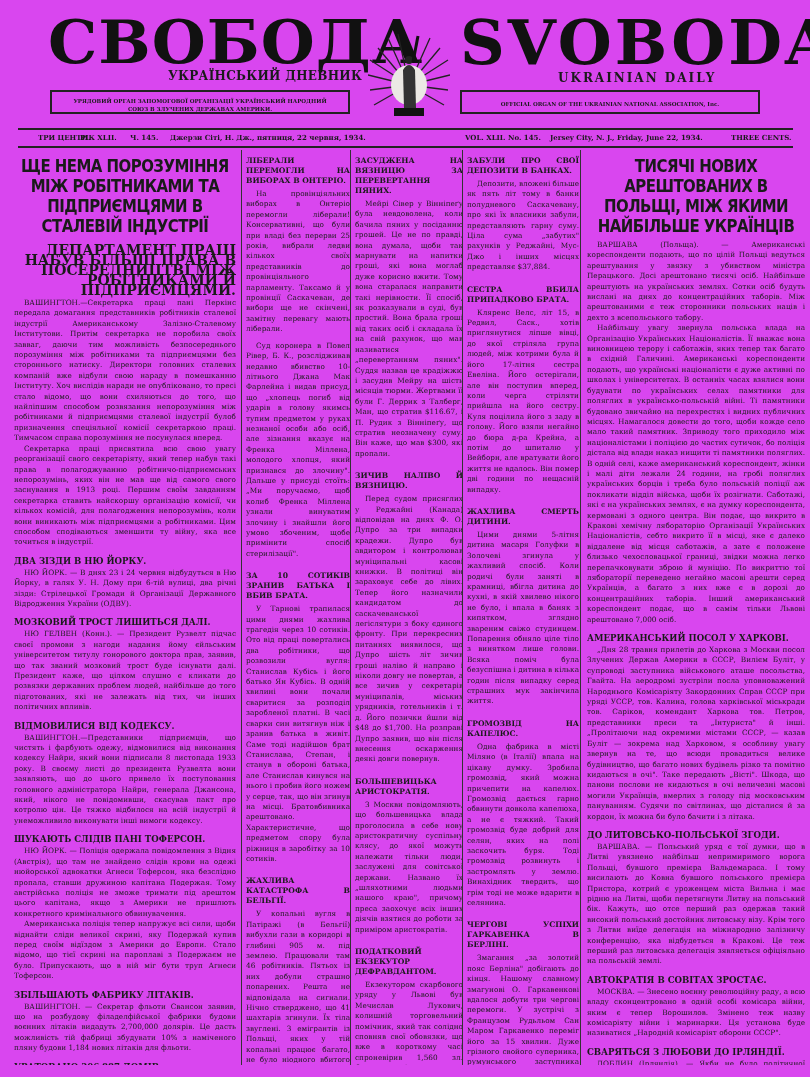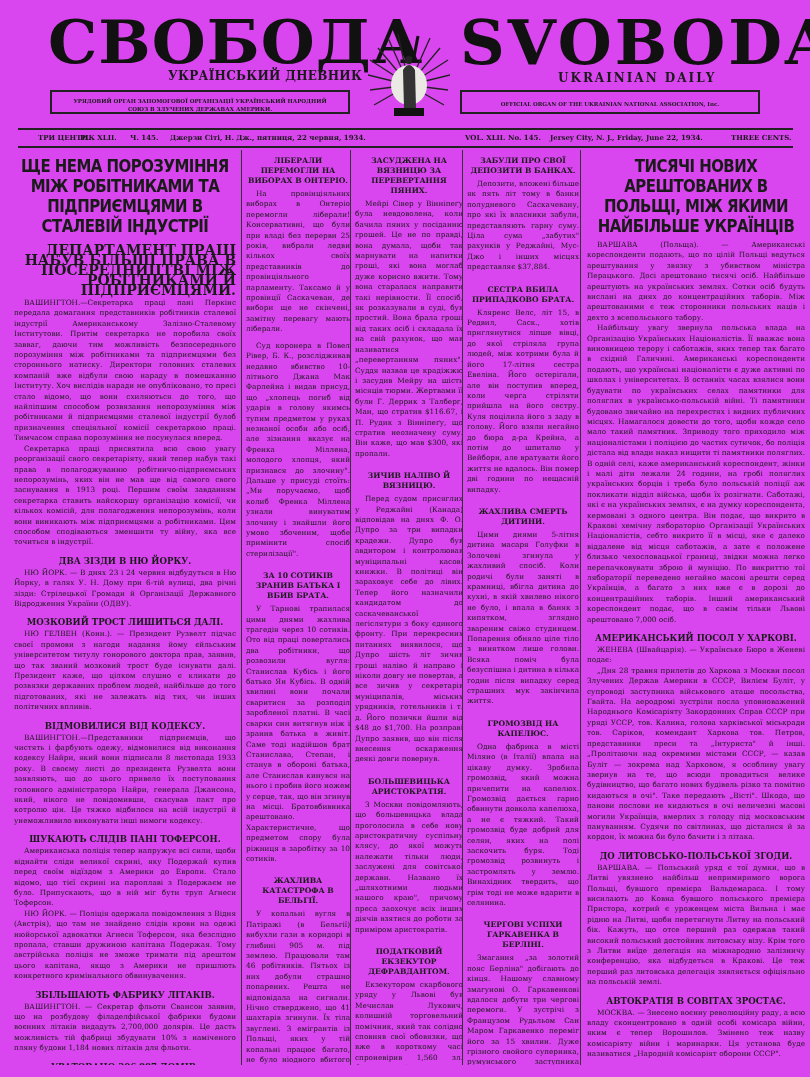--- a/index.html
+++ b/index.html
@@ -17,21 +17,21 @@
   .dateline{position:absolute;left:18px;top:128px;width:775px;height:16px;border-top:2px solid #222;border-bottom:2px solid #222;font-size:7px;font-weight:bold;}
   .dateline span{position:absolute;top:3px;white-space:nowrap;}
   .col{position:absolute;top:150px;font-size:7.3px;line-height:10.4px;text-align:justify;overflow:hidden;}
   .c1{left:14px;width:222px;height:915px;}
   .c2{left:241px;width:104px;height:915px;border-left:1px solid #333;padding-left:4px;}
   .c3{left:350px;width:108px;height:915px;border-left:1px solid #333;padding-left:4px;}
   .c4{left:462px;width:112px;height:915px;border-left:1px solid #333;padding-left:4px;}
   .c5{left:580px;width:218px;height:915px;border-left:1px solid #333;padding-left:6px;}
   .big-head{font-family:"DejaVu Sans",sans-serif;font-weight:bold;font-size:17px;line-height:20px;text-align:center;letter-spacing:-.6px;transform:scaleX(0.88);transform-origin:center top;margin:6px -14px 3px -14px;}
   .sub-head{font-weight:bold;font-size:14px;line-height:10px;text-align:right;margin:9px 0 3px 0;}
-  .h{font-weight:bold;font-size:7.6px;line-height:10px;text-align:center;margin:6px 0 3px 0;}
+  .h{font-weight:bold;font-size:7.6px;line-height:10px;margin:6px 0 3px 0;}
   .h.lg{font-size:8.6px;margin:8px 0 2px 0;}
   p{margin:0;text-indent:10px;}
   .gap{height:6px;}
 </style>
 </head>
 <body>
 
 <div class="page">
 
   <div class="masthead">
@@ -90,22 +90,22 @@
     <p>ВАШИНГТОН.—Секретарка праці пані Перкінс передала домагання представників робітників сталевої індустрії Американському Залізно-Сталевому Інститутови. Притім секретарка не поробила своїх завваг, даючи тим можливість безпосереднього порозуміння між робітниками та підприємцями без стороннього натиску. Директори головних сталевих компаній вже відбули свою нараду в помешканню Інституту. Хоч вислідів наради не опубліковано, то пресі стало відомо, що вони схиляються до того, що найліпшим способом розвязання непорозуміння між робітниками й підприємцями сталевої індустрії булоб призначення спеціяльної комісії секретаркою праці. Тимчасом справа порозуміння не посунулася вперед.</p>
     <p>Секретарка праці присвятила всю свою увагу реорганізації свого секретаріяту, який тепер набув такі права в полагоджуванню робітничо-підприємських непорозумінь, яких він не мав ще від самого свого заснування в 1913 році. Першим своїм завданням секретарка ставить найскоршу організацію комісії, чи кількох комісій, для полагодження непорозумінь, коли вони виникають між підприємцями а робітниками. Цим способом сподіваються зменшити ту війну, яка все точиться в індустрії.</p>
 
     <div class="h lg">ДВА ЗІЗДИ В НЮ ЙОРКУ.</div>
     <p>НЮ ЙОРК. — В днях 23 і 24 червня відбудуться в Ню Йорку, в галях У. Н. Дому при 6-тій вулиці, два річні зізди: Стрілецької Громади й Організації Державного Відродження України (ОДВУ).</p>
     <div class="h lg">МОЗКОВИЙ ТРОСТ ЛИШИТЬСЯ ДАЛІ.</div>
     <p>НЮ ГЕЛВЕН (Конн.). — Президент Рузвелт підчас своєї промови з нагоди надання йому єйльським університетом титулу гонорового доктора прав, заявив, що так званий мозковий трост буде існувати далі. Президент каже, що цілком слушно є кликати до розвязки державних проблем людей, найбільше до того підготованих, які не залежать від тих, чи інших політичних впливів.</p>
     <div class="h lg">ВІДМОВИЛИСЯ ВІД КОДЕКСУ.</div>
     <p>ВАШИНГТОН.—Представники підприємців, що чистять і фарбують одежу, відмовилися від виконання кодексу Найри, який вони підписали 8 листопада 1933 року. В своєму листі до президента Рузвелта вони заявляють, що до цього привело їх поступовання головного адміністратора Найри, генерала Джансона, який, нікого не повідомивши, скасував пакт про котролю цін. Це тяжко відбилося на всій індустрії й унеможливило виконувати інші вимоги кодексу.</p>
     <div class="h lg">ШУКАЮТЬ СЛІДІВ ПАНІ ТОФЕРСОН.</div>
+    <p>НЮ ЙОРК. — Поліція одержала повідомлення з Відня (Австрія), що там не знайдено слідів крови на одежі нюйорської адвокатки Агнеси Тоферсон, яка безслідно пропала, ставши дружиною капітана Подержая. Тому австрійська поліція не зможе тримати під арештом цього капітана, якщо з Америки не пришлють конкретного кримінального обвинувачення.</p>
     <p>Американська поліція тепер напружує всі сили, щоби віднайти сліди великої скрині, яку Подержай купив перед своїм відїздом з Америки до Европи. Стало відомо, що тієї скрині на пароплаві з Подержаєм не було. Припускають, що в ній міг бути труп Агнеси Тоферсон.</p>
-    <p>НЮ ЙОРК. — Поліція одержала повідомлення з Відня (Австрія), що там не знайдено слідів крови на одежі нюйорської адвокатки Агнеси Тоферсон, яка безслідно пропала, ставши дружиною капітана Подержая. Тому австрійська поліція не зможе тримати під арештом цього капітана, якщо з Америки не пришлють конкретного кримінального обвинувачення.</p>
     <div class="h lg">ЗБІЛЬШАЮТЬ ФАБРИКУ ЛІТАКІВ.</div>
     <p>ВАШИНГТОН. — Секретар фльоти Свансон заявив, що на розбудову філаделфійської фабрики будови воєнних літаків видадуть 2,700,000 долярів. Це дасть можливість тій фабриці збудувати 10% з наміченого пляну будови 1,184 нових літаків для фльоти.</p>
     <div class="h lg">УРАТОВАНО 306,887 ДОМІВ.</div>
     <p>ВАШИНГТОН. — Домовласницька позичкова корпорація оголосила, що за минулий рік завдяки державній допомозі бондами в сумі 923,416,733 долярів уратовано від страти домовласниками 306,887 домів.</p>
 
   </div>
 
   <div class="col c2">
     <div class="h">ЛІБЕРАЛИ ПЕРЕМОГЛИ НА ВИБОРАХ В ОНТЕРІО.</div>
     <p>На провінціяльних виборах в Онтеріо перемогли ліберали! Консервативні, що були при владі без перерви 25 років, вибрали ледви кількох своїх представників до провінціяльного парламенту. Таксамо й у провінції Саскачеван, де вибори ще не скінчені, замітну перевагу мають ліберали.</p>
@@ -151,21 +151,20 @@
     <div class="h">ЧЕРГОВІ УСПІХИ ГАРКАВЕНКА В БЕРЛІНІ.</div>
     <p>Змагання „за золотий пояс Берліна" добігають до кінця. Нашому славному змагунові О. Гаркавенкові вдалося добути три чергові перемоги. У зустрічі з Французом Рудьльом Сан Маром Гаркавенко переміг його за 15 хвилин. Дуже грізного свойого суперника, румунського заступника Василя Колева (з походження Українця) переміг наш чемпіон за 40 хвилин. Та з найбільшим зацікавленням очікували всі на зустріч Гаркавенка з американським Негром Р. Сікі, який переміг усіх своїх противників, — крім Німця Шварца — своїм спеціяльним хопом, т. зв. „американською краваткою". Та Негр перечислився цим разом. Саме у хвилині, коли Сікі держав нашого чемпіона у такій „краватці", він показав свою правдиву зручність і силу. Блискавично вихопився йому з рук і заки Негр зорієнтувався у ситуації, лежав як довгий на обох лопатках. Присутні на цих змаганнях зробили Гаркавенкови велику овацію. Турнір закінчиться 17. травня ц. р. До рішаючого двобою — за золотий пояс Берліна стане проти нашого мистця Німець Шварц, який залишився досі без поразок. Усі сподіваються, що Гаркавенко вийде переможцем.</p>
   </div>
 
   <div class="col c5">
     <div class="big-head" style="margin:6px -6px 4px -6px;">ТИСЯЧІ НОВИХ АРЕШТОВАНИХ В ПОЛЬЩІ, МІЖ ЯКИМИ НАЙБІЛЬШЕ УКРАЇНЦІВ</div>
     <p>ВАРШАВА (Польща). — Американські кореспонденти подають, що по цілій Польщі ведуться арештування у звязку з убивством міністра Перацького. Досі арештовано тисячі осіб. Найбільше арештують на українських землях. Сотки осіб будуть вислані на днях до концентраційних таборів. Між арештованими є теж сторонники польських наців і дехто з всепольського табору.</p>
     <p>Найбільшу увагу звернула польська влада на Організацію Українських Націоналістів. Її вважає вона виновницею терору і саботажів, яких тепер так багато в східній Галичині. Американські кореспонденти подають, що українські націоналісти є дуже активні по школах і університетах. В останніх часах взялися вони будувати по українських селах памятники для поляглих в українсько-польській війні. Ті памятники будовано звичайно на перехрестях і видних публичних місцях. Намагалося довести до того, щоби кожде село мало такий памятник. Зприводу того приходило між націоналістами і поліцією до частих сутичок, бо поліція дістала від влади наказ нищити ті памятники поляглих. В одній селі, каже американський кореспондент, жінки і малі діти лежали 24 години, на гробі поляглих українських борців і треба було польській поліції аж покликати відділ війська, щоби їх розігнати. Саботажі, які є на українських землях, є на думку кореспондента, кермовані з одного центра. Він подає, що викрито в Кракові хемічну лябораторію Організації Українських Націоналістів, себто викрито її в місці, яке є далеко віддалене від місця саботажів, а зате є положене близько чехословацької границі, звідки можна легко перепачковувати зброю й муніцію. По викриттю тої лябораторії переведено негайно масові арешти серед Українців, а багато з них вже є в дорозі до концентраційних таборів. Інший американський кореспондент подає, що в самім тільки Львові арештовано 7,000 осіб.</p>
 
     <div class="h lg">АМЕРИКАНСЬКИЙ ПОСОЛ У ХАРКОВІ.</div>
-    <p>ЖЕНЕВА (Швайцарія). — Українське Бюро в Женеві подає:</p>
     <p>„Дня 28 травня прилетів до Харкова з Москви посол Злучених Держав Америки в СССР, Вилієм Буліт, у супроводі заступника військового аташе посольства, Гвайта. На аеродромі зустріли посла уповноважений Народнього Комісаріяту Закордонних Справ СССР при уряді УССР, тов. Калина, голова харківської міськради тов. Саріков, комендант Харкова тов. Петров, представники преси та „Інтуриста" й інші. „Пролітаючи над окремими містами СССР, — казав Буліт — зокрема над Харковом, я особливу увагу звернув на те, що всюди провадиться велике будівництво, що багато нових будівель різко та помітно кидаються в очі". Таке передають „Вісті". Шкода, що панови послови не кидаються в очі величезні масові могили Українців, вмерлих з голоду під московським пануванням. Судячи по світлинах, що дісталися й за кордон, їх можна би було бачити і з літака.</p>
     <div class="h lg">ДО ЛИТОВСЬКО-ПОЛЬСЬКОЇ ЗГОДИ.</div>
     <p>ВАРШАВА. — Польський уряд є тої думки, що в Литві увязнено найбільш непримиримого ворога Польщі, бувшого премієра Вальдемараса. І тому висилають до Ковна бувшого польського премієра Пристора, котрий є уроженцем міста Вильна і має рідню на Литві, щоби перетягнути Литву на польський бік. Кажуть, що отсе перший раз одержав такий високий польський достойник литовську візу. Крім того з Литви виїде делегація на міжнародню залізничу конференцію, яка відбудеться в Кракові. Це теж перший раз литовська делегація зявляється офіціяльно на польській землі.</p>
     <div class="h lg">АВТОКРАТІЯ В СОВІТАХ ЗРОСТАЄ.</div>
     <p>МОСКВА. — Знесено воєнну революційну раду, а всю владу сконцентровано в одній особі комісара війни, яким є тепер Ворошилов. Змінено теж назву комісаріяту війни і маринарки. Ця установа буде називатися „Народній комісаріят оборони СССР".</p>
     <div class="h lg">СВАРЯТЬСЯ З ЛЮБОВИ ДО ІРЛЯНДІЇ.</div>
     <p>ДОБЛИН (Ірляндія). — Якби не було політичної боротьби і сварні в Ірляндії, то не було би в тім краю місця для злочинців. Так говорив кардинал Мекрори. Ми всі, як би не ріжнилися в поглядах, любимо Ірляндію, — казав кардинал — то чомуж один одному того не признає?</p>
 
   </div>
 

